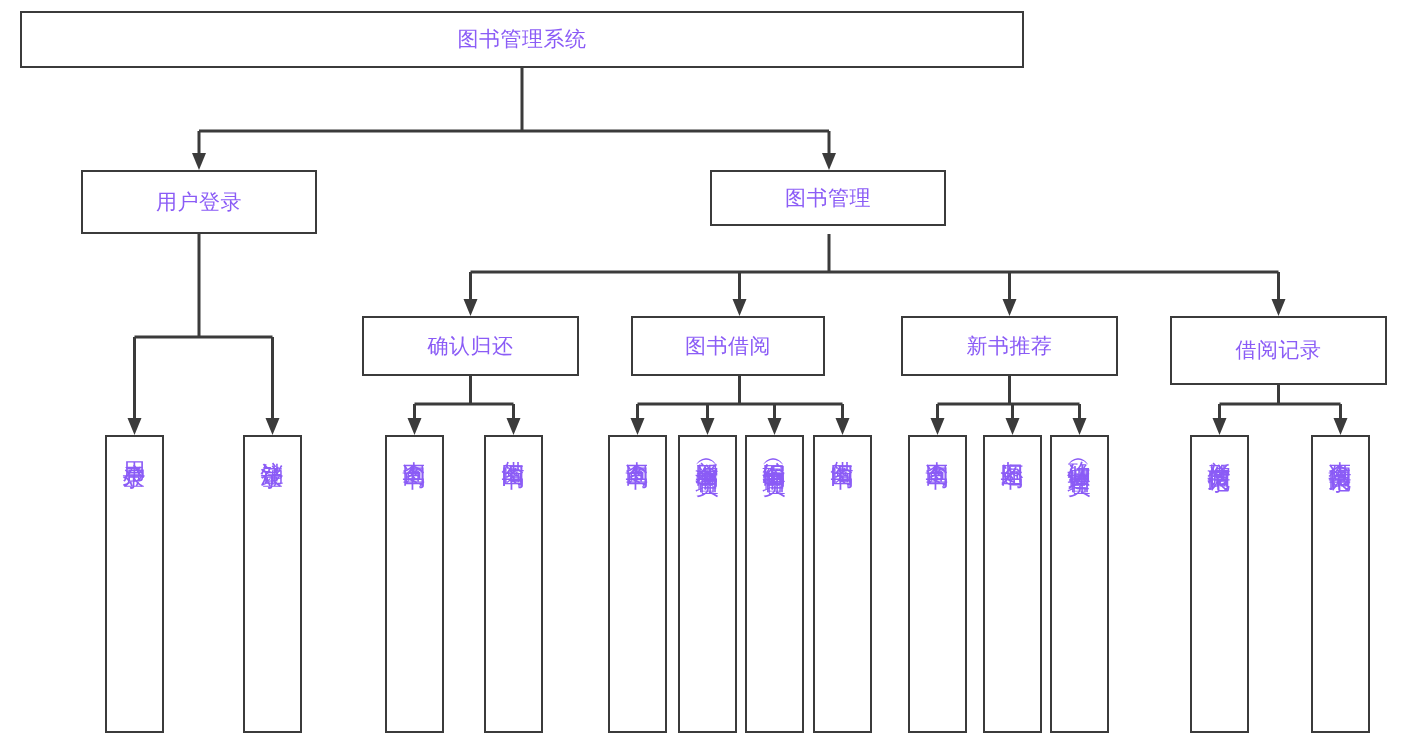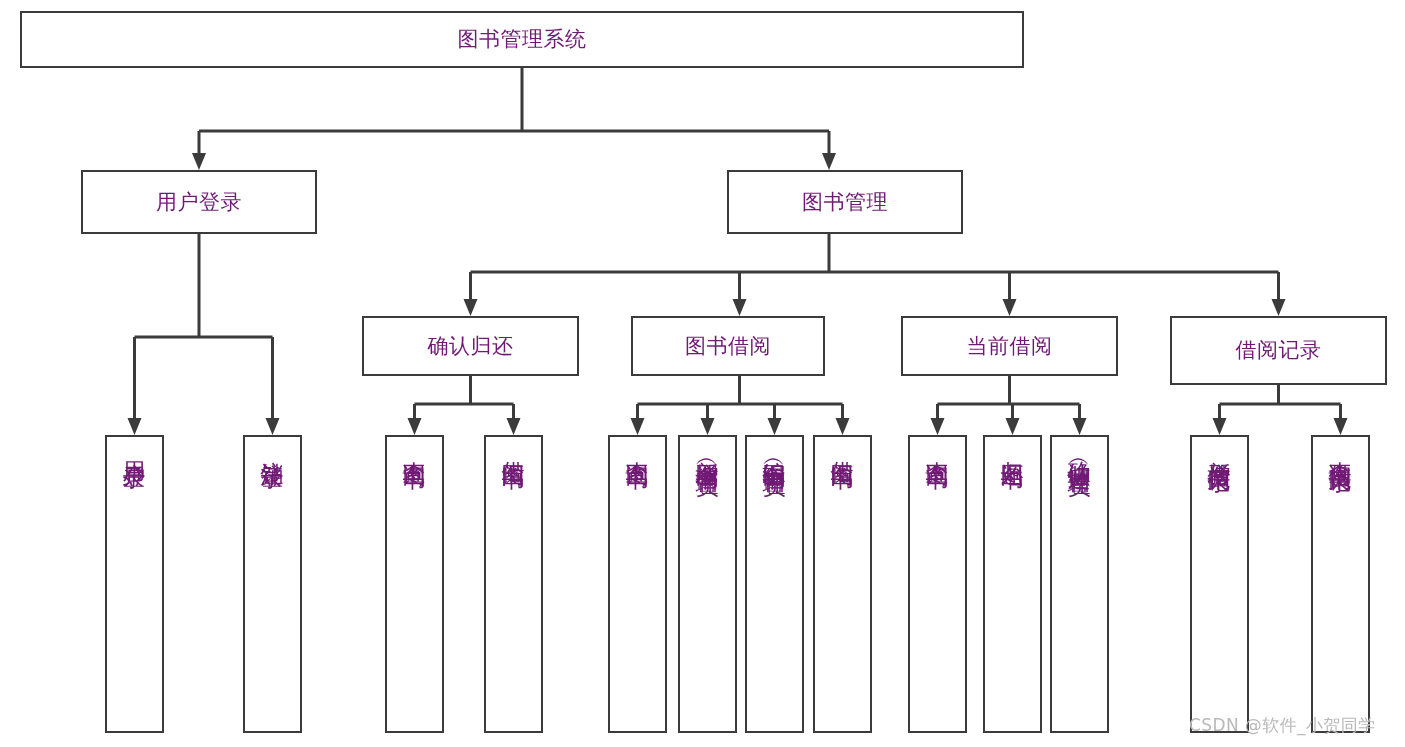--- a/index.html
+++ b/index.html
@@ -25,21 +25,21 @@
     height: 747px;
   }
   .node {
     position: absolute;
     box-sizing: border-box;
     border: 2.5px solid #3b3b3b;
     background: #ffffff;
     display: flex;
     align-items: center;
     justify-content: center;
-    color: #701a75;
+    color: #8b5cf6;
   }
   .node .label {
     display: block;
     text-align: center;
     line-height: 1.18;
     white-space: pre;
   }
   .node.horiz .label {
     font-size: 21px;
     letter-spacing: 0.5px;
@@ -93,31 +93,31 @@
       <path d="M 1219.5 435 L 1212.5 418 L 1226.5 418 Z" fill="#3b3b3b"></path>
       <path d="M 1340.5 435 L 1333.5 418 L 1347.5 418 Z" fill="#3b3b3b"></path>
     </svg>
   <div id="nodes-layer">
       <div class="node horiz" style="left: 20px; top: 11px; width: 1004px; height: 57px;">
         <span class="label">图书管理系统</span>
       </div>
       <div class="node horiz" style="left: 81px; top: 170px; width: 236px; height: 64px;">
         <span class="label">用户登录</span>
       </div>
-      <div class="node horiz" style="left: 727px; top: 170px; width: 236px; height: 64px;">
+      <div class="node horiz" style="left: 710px; top: 170px; width: 236px; height: 56px;">
         <span class="label">图书管理</span>
       </div>
       <div class="node horiz" style="left: 362px; top: 316px; width: 217px; height: 60px;">
         <span class="label">确认归还</span>
       </div>
       <div class="node horiz" style="left: 631px; top: 316px; width: 194px; height: 60px;">
         <span class="label">图书借阅</span>
       </div>
       <div class="node horiz" style="left: 901px; top: 316px; width: 217px; height: 60px;">
-        <span class="label">当前借阅</span>
+        <span class="label">新书推荐</span>
       </div>
       <div class="node horiz" style="left: 1170px; top: 316px; width: 217px; height: 69px;">
         <span class="label">借阅记录</span>
       </div>
       <div class="node vert" style="left: 105px; top: 435px; width: 59px; height: 298px;">
         <span class="label">用户登录</span>
       </div>
       <div class="node vert" style="left: 243px; top: 435px; width: 59px; height: 298px;">
         <span class="label">注销登录</span>
       </div>
@@ -148,14 +148,13 @@
       <div class="node vert" style="left: 1050px; top: 435px; width: 59px; height: 298px;">
         <span class="label">确认归还（管理员）</span>
       </div>
       <div class="node vert" style="left: 1190px; top: 435px; width: 59px; height: 298px;">
         <span class="label">新增借阅记录</span>
       </div>
       <div class="node vert" style="left: 1311px; top: 435px; width: 59px; height: 298px;">
         <span class="label">查询借阅记录</span>
       </div>
     </div>
-  <div id="watermark">CSDN @软件_小贺同学</div>
 </div>
 
 </body></html>

